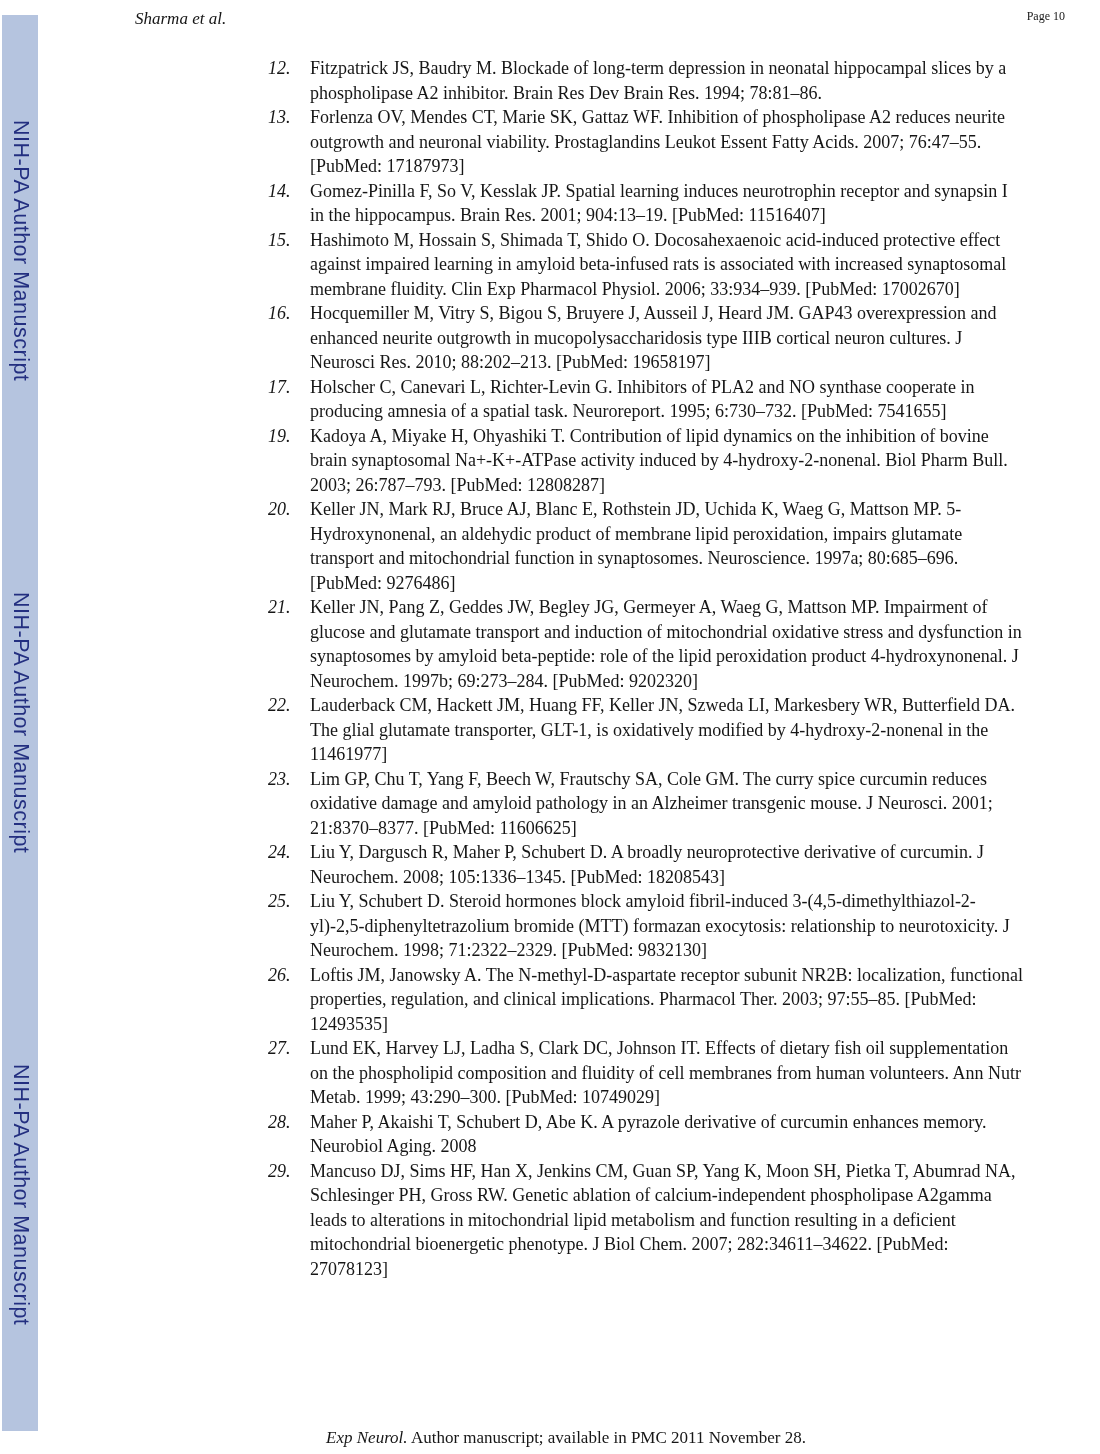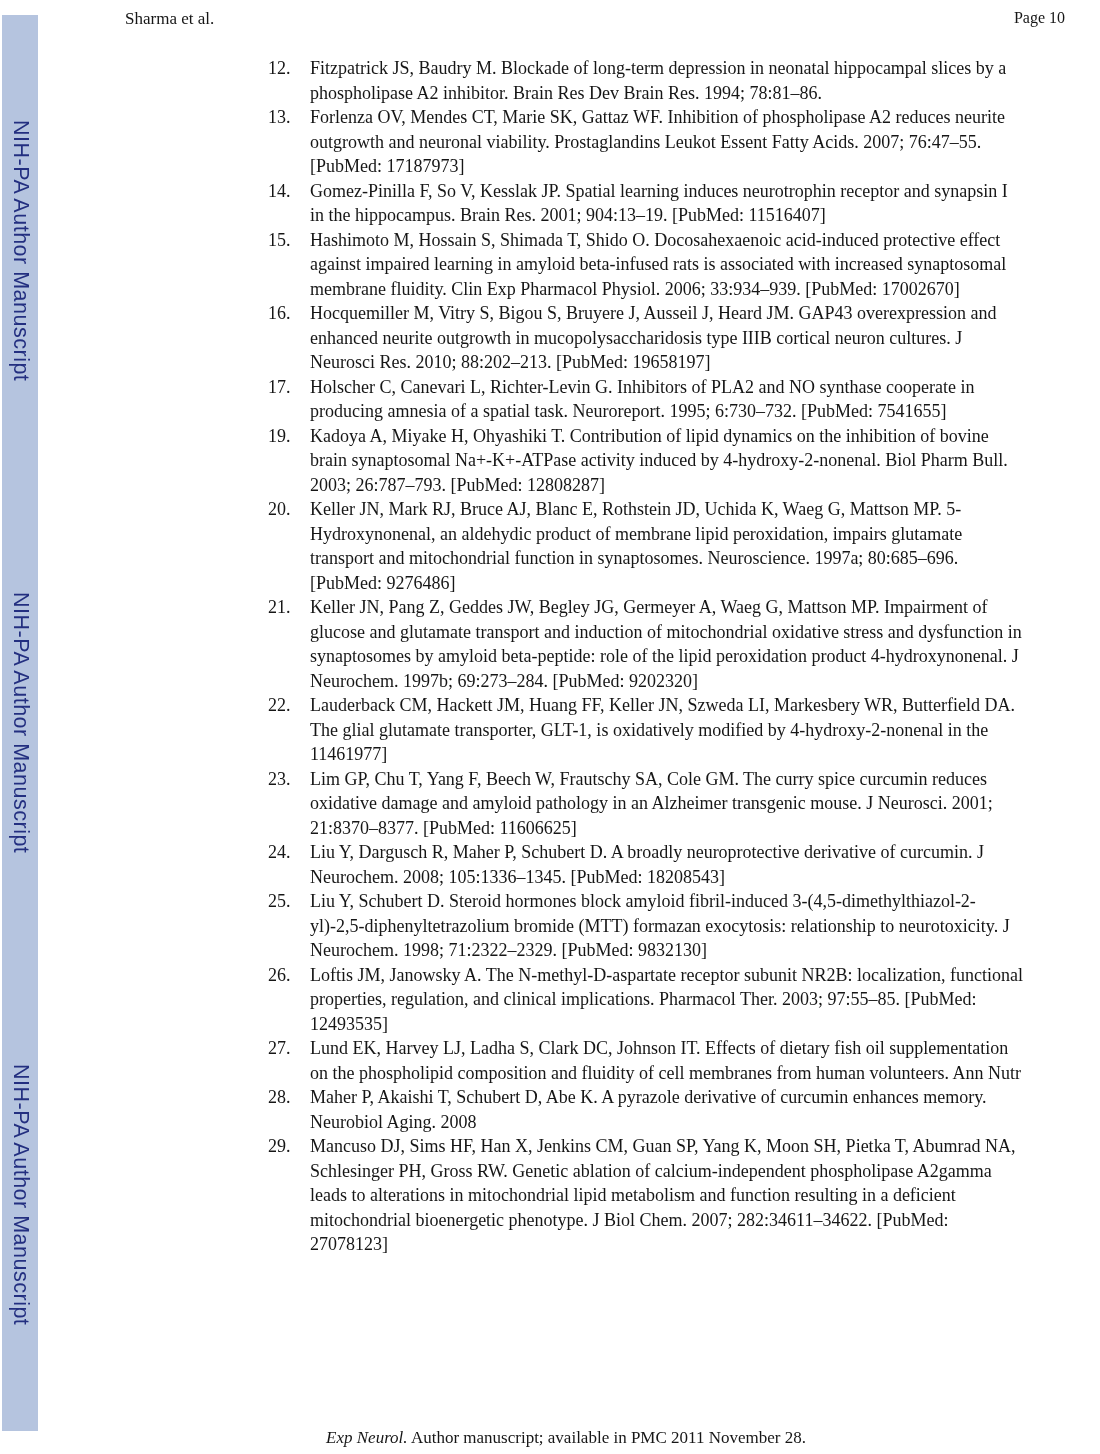--- a/index.html
+++ b/index.html
@@ -39,49 +39,51 @@
     white-space: nowrap;
     font-family: "Liberation Sans", sans-serif;
     font-size: 21.5px;
     letter-spacing: 0.5px;
     color: var(--bar-text-color, #232f80);
   }
 
   
   .header-author {
     position: absolute;
-    left: 125px;
+    left: 135px;
     top: 9px;
     font-size: 17px;
+    font-style: italic;
   }
   .header-page {
     position: absolute;
     right: 35px;
     top: 9px;
-    font-size: 16px;
+    font-size: 12px;
   }
 
   
   .content {
     position: absolute;
     left: 268px;
     top: 56px;
     width: 800px;
     font-size: 18px;
     line-height: 24.5px;
   }
   .ref {
     position: relative;
     padding-left: 42px;
   }
   .ref-num {
     position: absolute;
     left: 0;
     top: 0;
     width: 38px;
+    font-style: italic;
   }
   .ref-line {
     white-space: nowrap;
   }
 
   
   .footer {
     position: absolute;
     left: 16px;
     top: 1428px;
@@ -237,20 +239,21 @@
           <div class="ref-line">properties, regulation, and clinical implications. Pharmacol Ther. 2003; 97:55–85. [PubMed:</div>
           <div class="ref-line">12493535]</div>
         </div>
   </div>
 
   <div class="ref">
     <span class="ref-num">27.</span>
     <div class="ref-lines">
           <div class="ref-line">Lund EK, Harvey LJ, Ladha S, Clark DC, Johnson IT. Effects of dietary fish oil supplementation</div>
           <div class="ref-line">on the phospholipid composition and fluidity of cell membranes from human volunteers. Ann Nutr</div>
+          <div class="ref-line">Metab. 1999; 43:290–300. [PubMed: 10749029]</div>
         </div>
   </div>
 
   <div class="ref">
     <span class="ref-num">28.</span>
     <div class="ref-lines">
           <div class="ref-line">Maher P, Akaishi T, Schubert D, Abe K. A pyrazole derivative of curcumin enhances memory.</div>
           <div class="ref-line">Neurobiol Aging. 2008</div>
         </div>
   </div>

